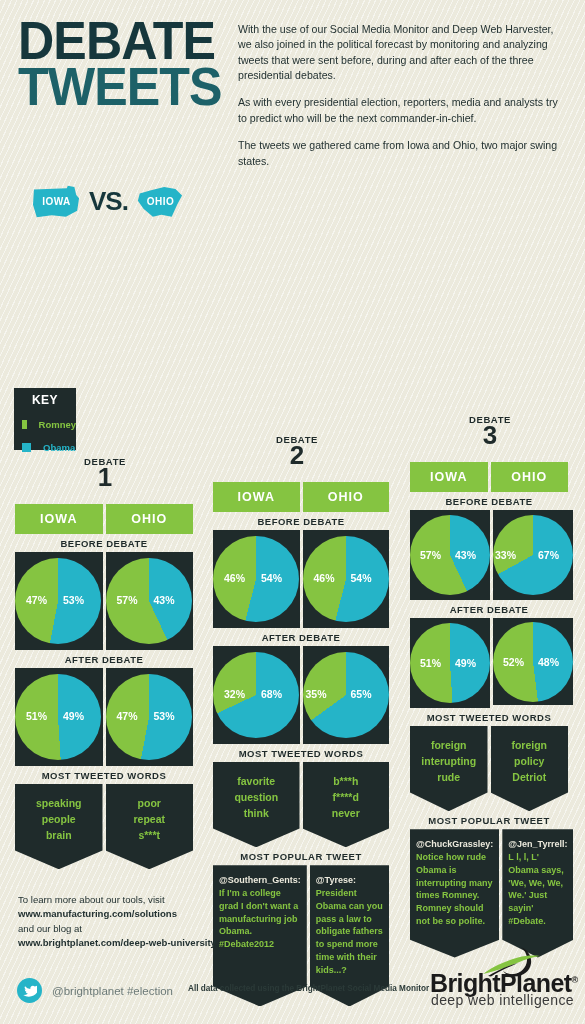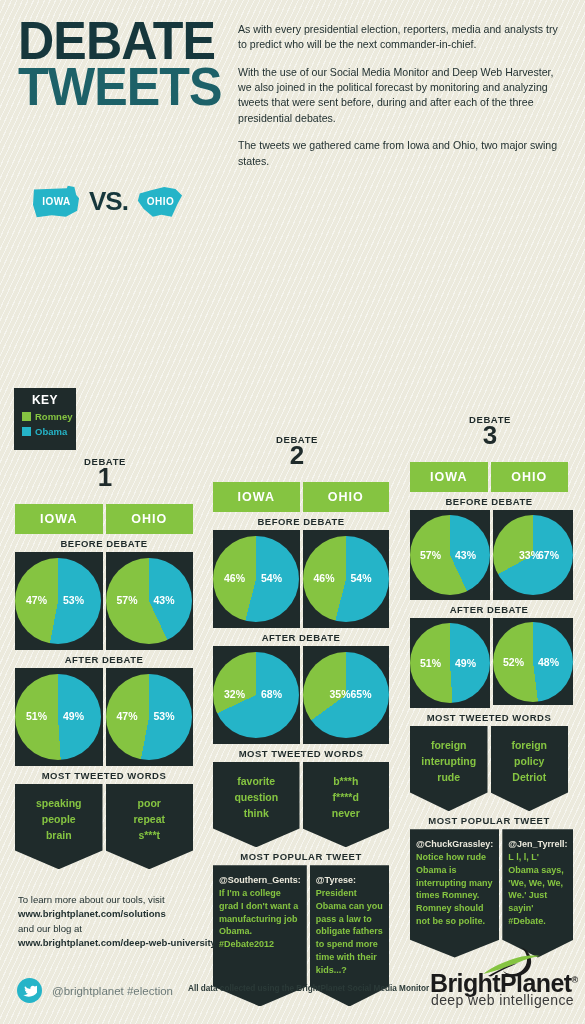--- a/index.html
+++ b/index.html
@@ -53,21 +53,21 @@
      clip-path:polygon(3% 13%,70% 6%,74% 0,88% 5%,93% 30%,100% 41%,94% 80%,72% 98%,40% 92%,8% 99%,0 58%);}
   .big-ohio{left:290px;top:12px;width:126px;height:130px;
      clip-path:polygon(8% 30%,24% 18%,40% 8%,54% 2%,72% 8%,84% 14%,96% 36%,88% 56%,80% 80%,72% 98%,54% 92%,34% 98%,16% 74%,2% 48%);}
   .map-pie{position:absolute;border-radius:50%;}
   .mp-ia{left:62px;top:42px;width:66px;height:66px;}
   .mp-oh{left:318px;top:42px;width:68px;height:68px;}
   .map-lbl{position:absolute;color:#fff;font-weight:bold;font-size:11.5px;}
   .key{position:absolute;left:14px;top:388px;width:62px;height:62px;background:#1f2b2b;
         padding:5px 0 0 0;box-sizing:border-box;}
   .key-t{color:#fff;font-weight:bold;font-size:12px;text-align:center;letter-spacing:.5px;}
-  .key-row{display:flex;align-items:center;gap:4px;margin:4px 0 0 8px;}
+  .key-row{display:flex;align-items:center;gap:12px;margin:12px 0 0 8px;}
   .sw{width:9px;height:9px;}
   .key-row span.lbl{font-weight:bold;font-size:9.5px;}
   
   .col{position:absolute;}
   .col-1{left:15px;top:504px;width:178px;}
   .col-2{left:213px;top:482px;width:176px;}
   .col-3{left:410px;top:462px;width:158px;}
   .dbt-cap{position:absolute;text-align:center;width:100%;}
   .dbt-cap .w{font-weight:bold;font-size:9.5px;letter-spacing:.6px;color:#1f2b2b;}
   .dbt-cap .n{font-weight:bold;font-size:26px;line-height:.8;color:#1f2b2b;}
@@ -122,22 +122,22 @@
     <div class="state-chip chip-iowa">
       <span>IOWA</span>
     </div>
     <div class="vs-word">VS.</div>
     <div class="state-chip chip-ohio">
       <span>OHIO</span>
     </div>
   </div>
 
   <div class="intro">
+    <p>With the use of our Social Media Monitor and Deep Web Harvester, we also joined in the political forecast by monitoring and analyzing tweets that were sent before, during and after each of the three presidential debates.</p>
     <p>As with every presidential election, reporters, media and analysts try to predict who will be the next commander-in-chief.</p>
-    <p>With the use of our Social Media Monitor and Deep Web Harvester, we also joined in the political forecast by monitoring and analyzing tweets that were sent before, during and after each of the three presidential debates.</p>
     <p>The tweets we gathered came from Iowa and Ohio, two major swing states.</p>
   </div>
 
 
   <div class="key">
     <div class="key-t">KEY</div>
     <div class="key-row">
       <div class="sw" id="sw-r" style="background: rgb(133, 196, 65);"></div>
       <span class="lbl" style="color:#85c441">Romney</span>
     </div>
@@ -227,21 +227,21 @@
       <div class="sec-lbl">AFTER DEBATE</div>
       <div class="pie-row">
         <div class="pie-cell" style="height:98px">
       <div class="pie" style="width:86px;height:86px;background:conic-gradient(from 0deg, #25b4c8 0deg 244.8deg, #85c441 244.8deg 360deg)">
         <div class="plab" style="left:11px;top:36px">32%</div>
         <div class="plab" style="left:48px;top:36px">68%</div>
       </div>
         </div>
         <div class="pie-cell" style="height:98px">
       <div class="pie" style="width:86px;height:86px;background:conic-gradient(from 0deg, #25b4c8 0deg 234deg, #85c441 234deg 360deg)">
-        <div class="plab" style="left:27px;top:36px">35%</div>
+        <div class="plab" style="left:3px;top:36px">35%</div>
         <div class="plab" style="left:48px;top:36px">65%</div>
       </div>
         </div>
       </div>
       <div class="sec-lbl">MOST TWEETED WORDS</div>
       <div class="words-row">
         <div class="words-cell">
           <div>favorite</div>
           <div>question</div>
           <div>think</div>
@@ -276,21 +276,21 @@
       <div class="sec-lbl">BEFORE DEBATE</div>
       <div class="pie-row">
         <div class="pie-cell" style="height:90px">
       <div class="pie" style="width:80px;height:80px;background:conic-gradient(from 0deg, #25b4c8 0deg 154.8deg, #85c441 154.8deg 360deg)">
         <div class="plab" style="left:10px;top:34px">57%</div>
         <div class="plab" style="left:45px;top:34px">43%</div>
       </div>
         </div>
         <div class="pie-cell" style="height:90px">
       <div class="pie" style="width:80px;height:80px;background:conic-gradient(from 0deg, #25b4c8 0deg 241.2deg, #85c441 241.2deg 360deg)">
-        <div class="plab" style="left:26px;top:34px">33%</div>
+        <div class="plab" style="left:2px;top:34px">33%</div>
         <div class="plab" style="left:45px;top:34px">67%</div>
       </div>
         </div>
       </div>
       <div class="sec-lbl">AFTER DEBATE</div>
       <div class="pie-row">
         <div class="pie-cell" style="height:90px">
       <div class="pie" style="width:80px;height:80px;background:conic-gradient(from 0deg, #25b4c8 0deg 176.4deg, #85c441 176.4deg 360deg)">
         <div class="plab" style="left:10px;top:34px">51%</div>
         <div class="plab" style="left:45px;top:34px">49%</div>
@@ -324,21 +324,21 @@
             </div>
         <div class="tw-cell">
               <span class="handle">@Jen_Tyrrell:</span>
               <span>L l, l, L' Obama says, 'We, We, We, We.' Just sayin' #Debate.</span>
             </div>
       </div>
     </div>
 
   <div class="learn">
     <span>To learn more about our tools, visit</span><br>
-    <b>www.brightplanet.com/solutions</b><br>
+    <b>www.manufacturing.com/solutions</b><br>
     <span>and our blog at</span><br>
     <b>www.brightplanet.com/deep-web-university</b>
   </div>
 
   <div class="tw-badge">
     <div class="tw-circle">
       <svg width="15" height="15" viewBox="0 0 24 24" fill="#fff" aria-hidden="true">
         <path d="M23 4.9c-.8.4-1.7.6-2.6.8a4.1 4.1 0 0 0-7 3.7A11.6 11.6 0 0 1 4.9 5a4.1 4.1 0 0 0 1.3 5.5 4 4 0 0 1-1.9-.5 4.1 4.1 0 0 0 3.3 4 4.1 4.1 0 0 1-1.9.1 4.1 4.1 0 0 0 3.8 2.9A11.6 11.6 0 0 1 2 19.2a16.4 16.4 0 0 0 8.9 2.6c10.7 0 16.6-9 16.3-17 .9-.6 1.6-1.4 2.2-2.3-.8.4-1.6.6-2.4.7z"></path>
       </svg>
     </div>

